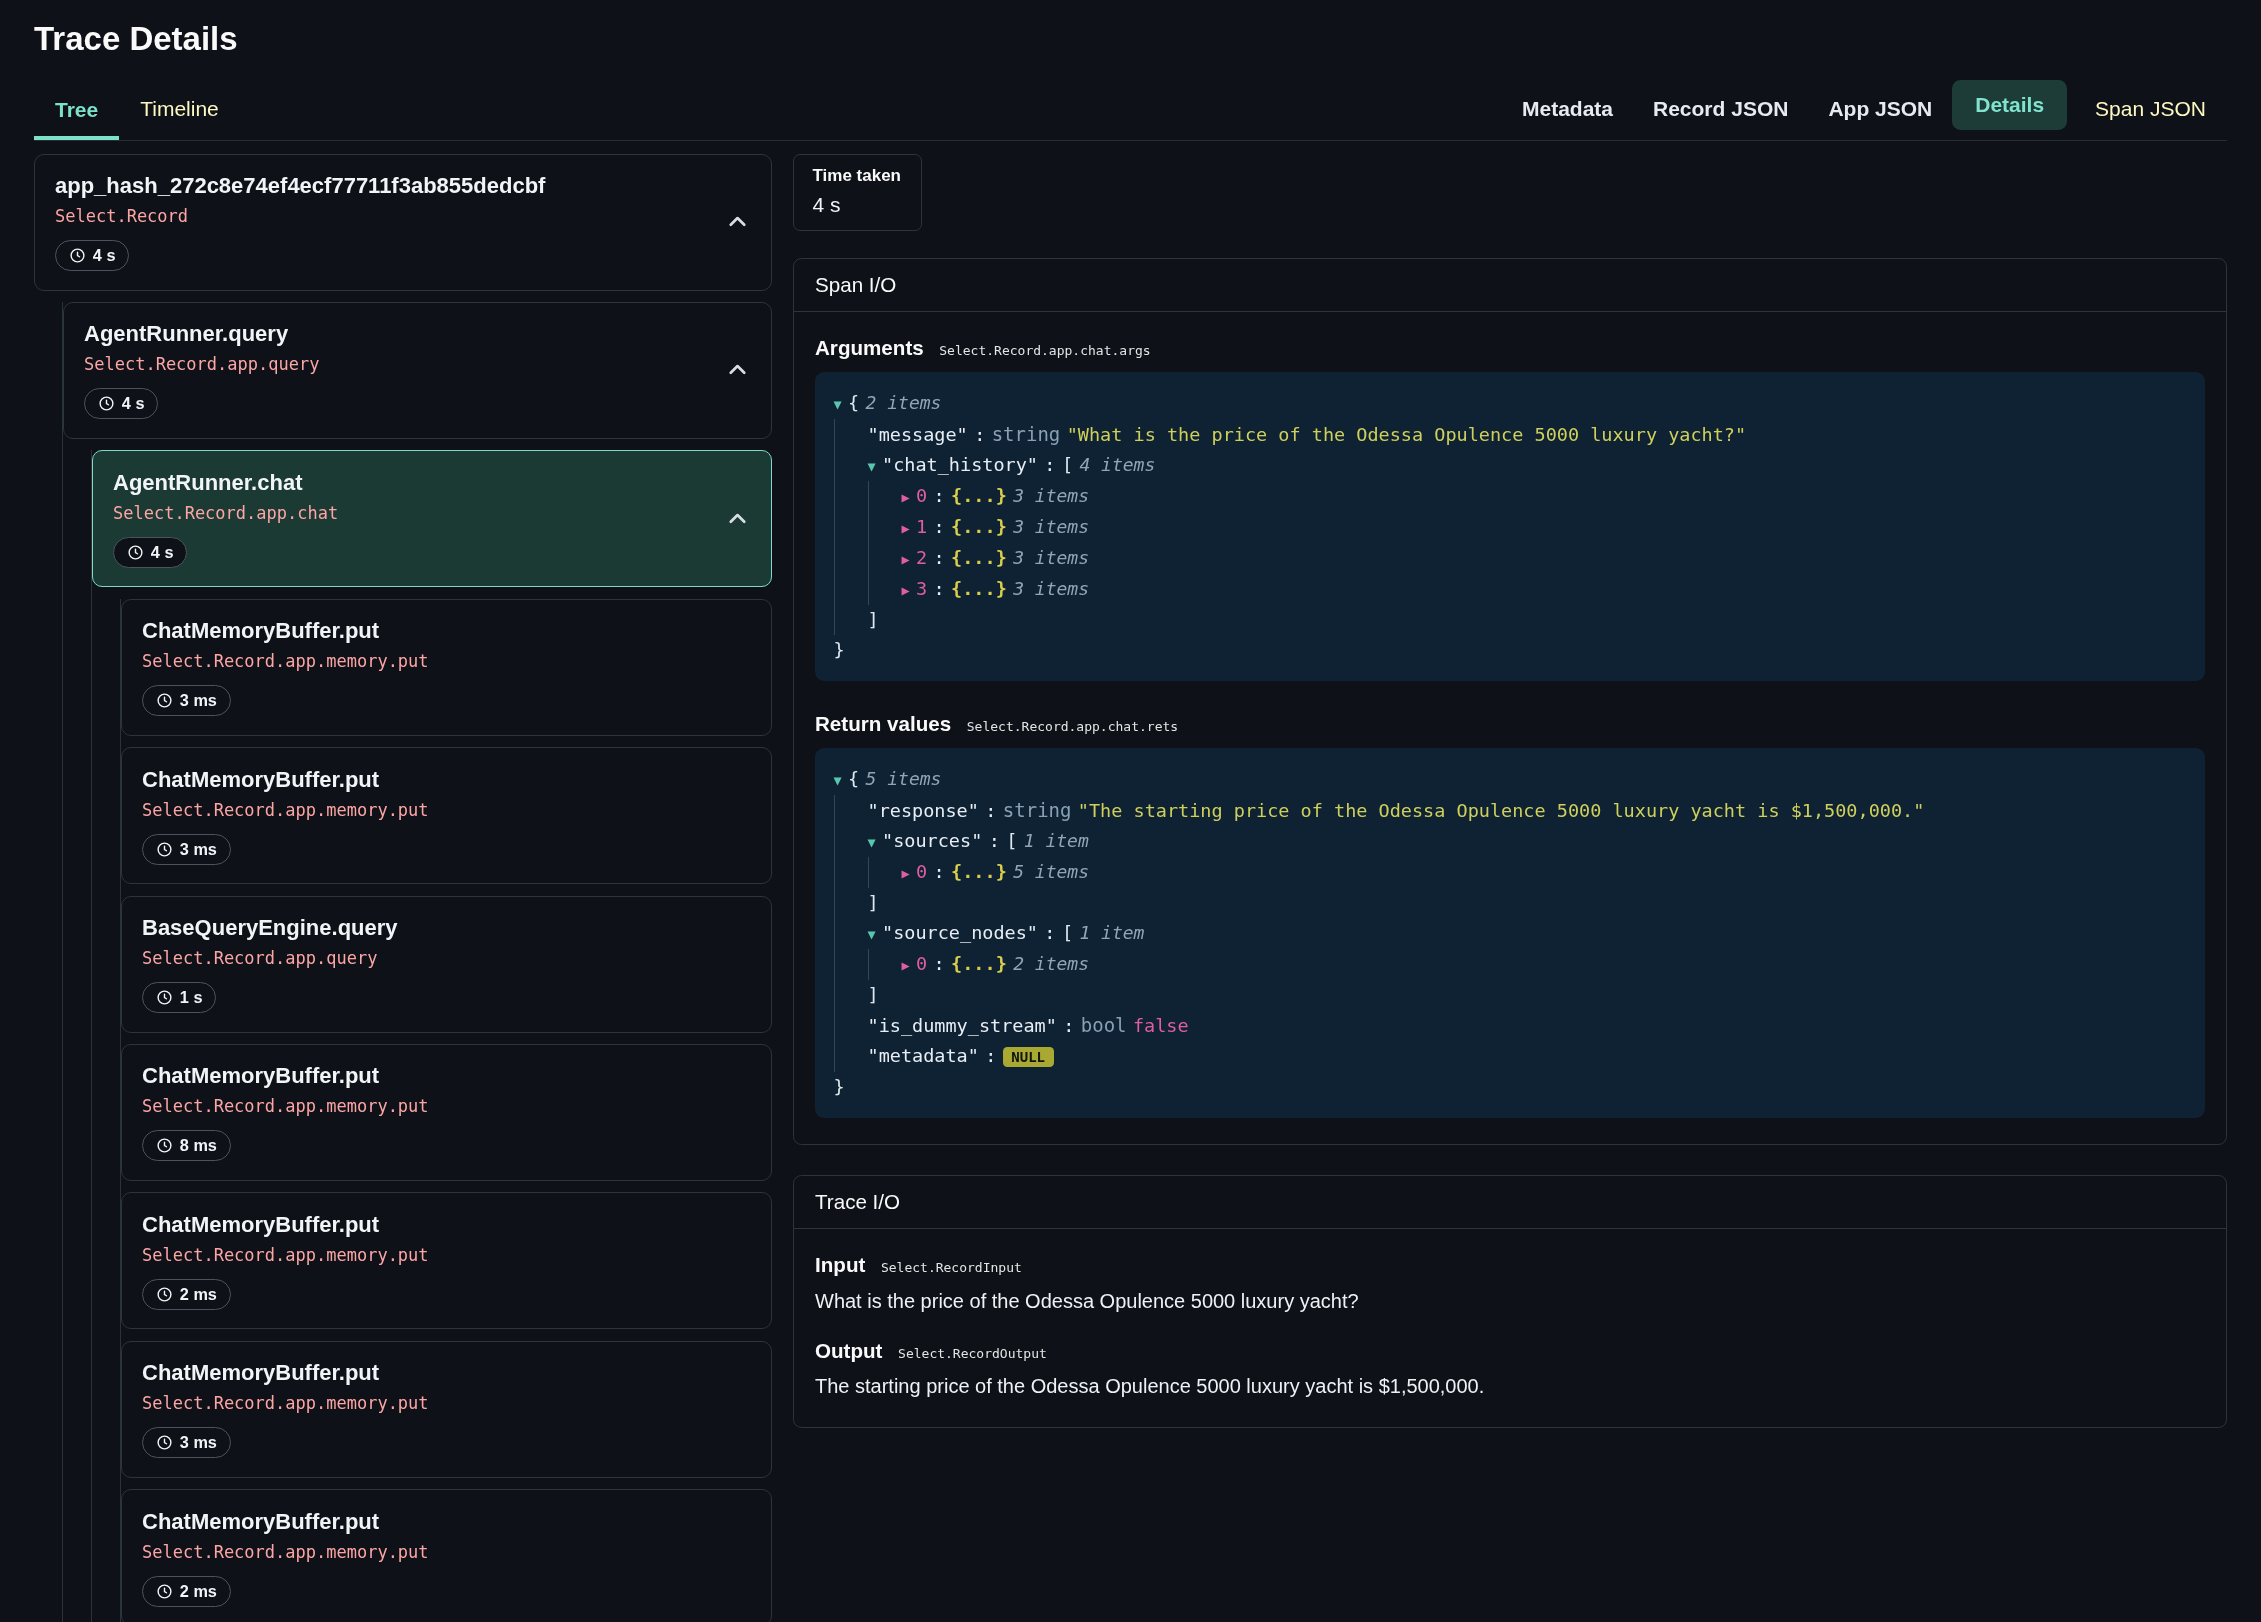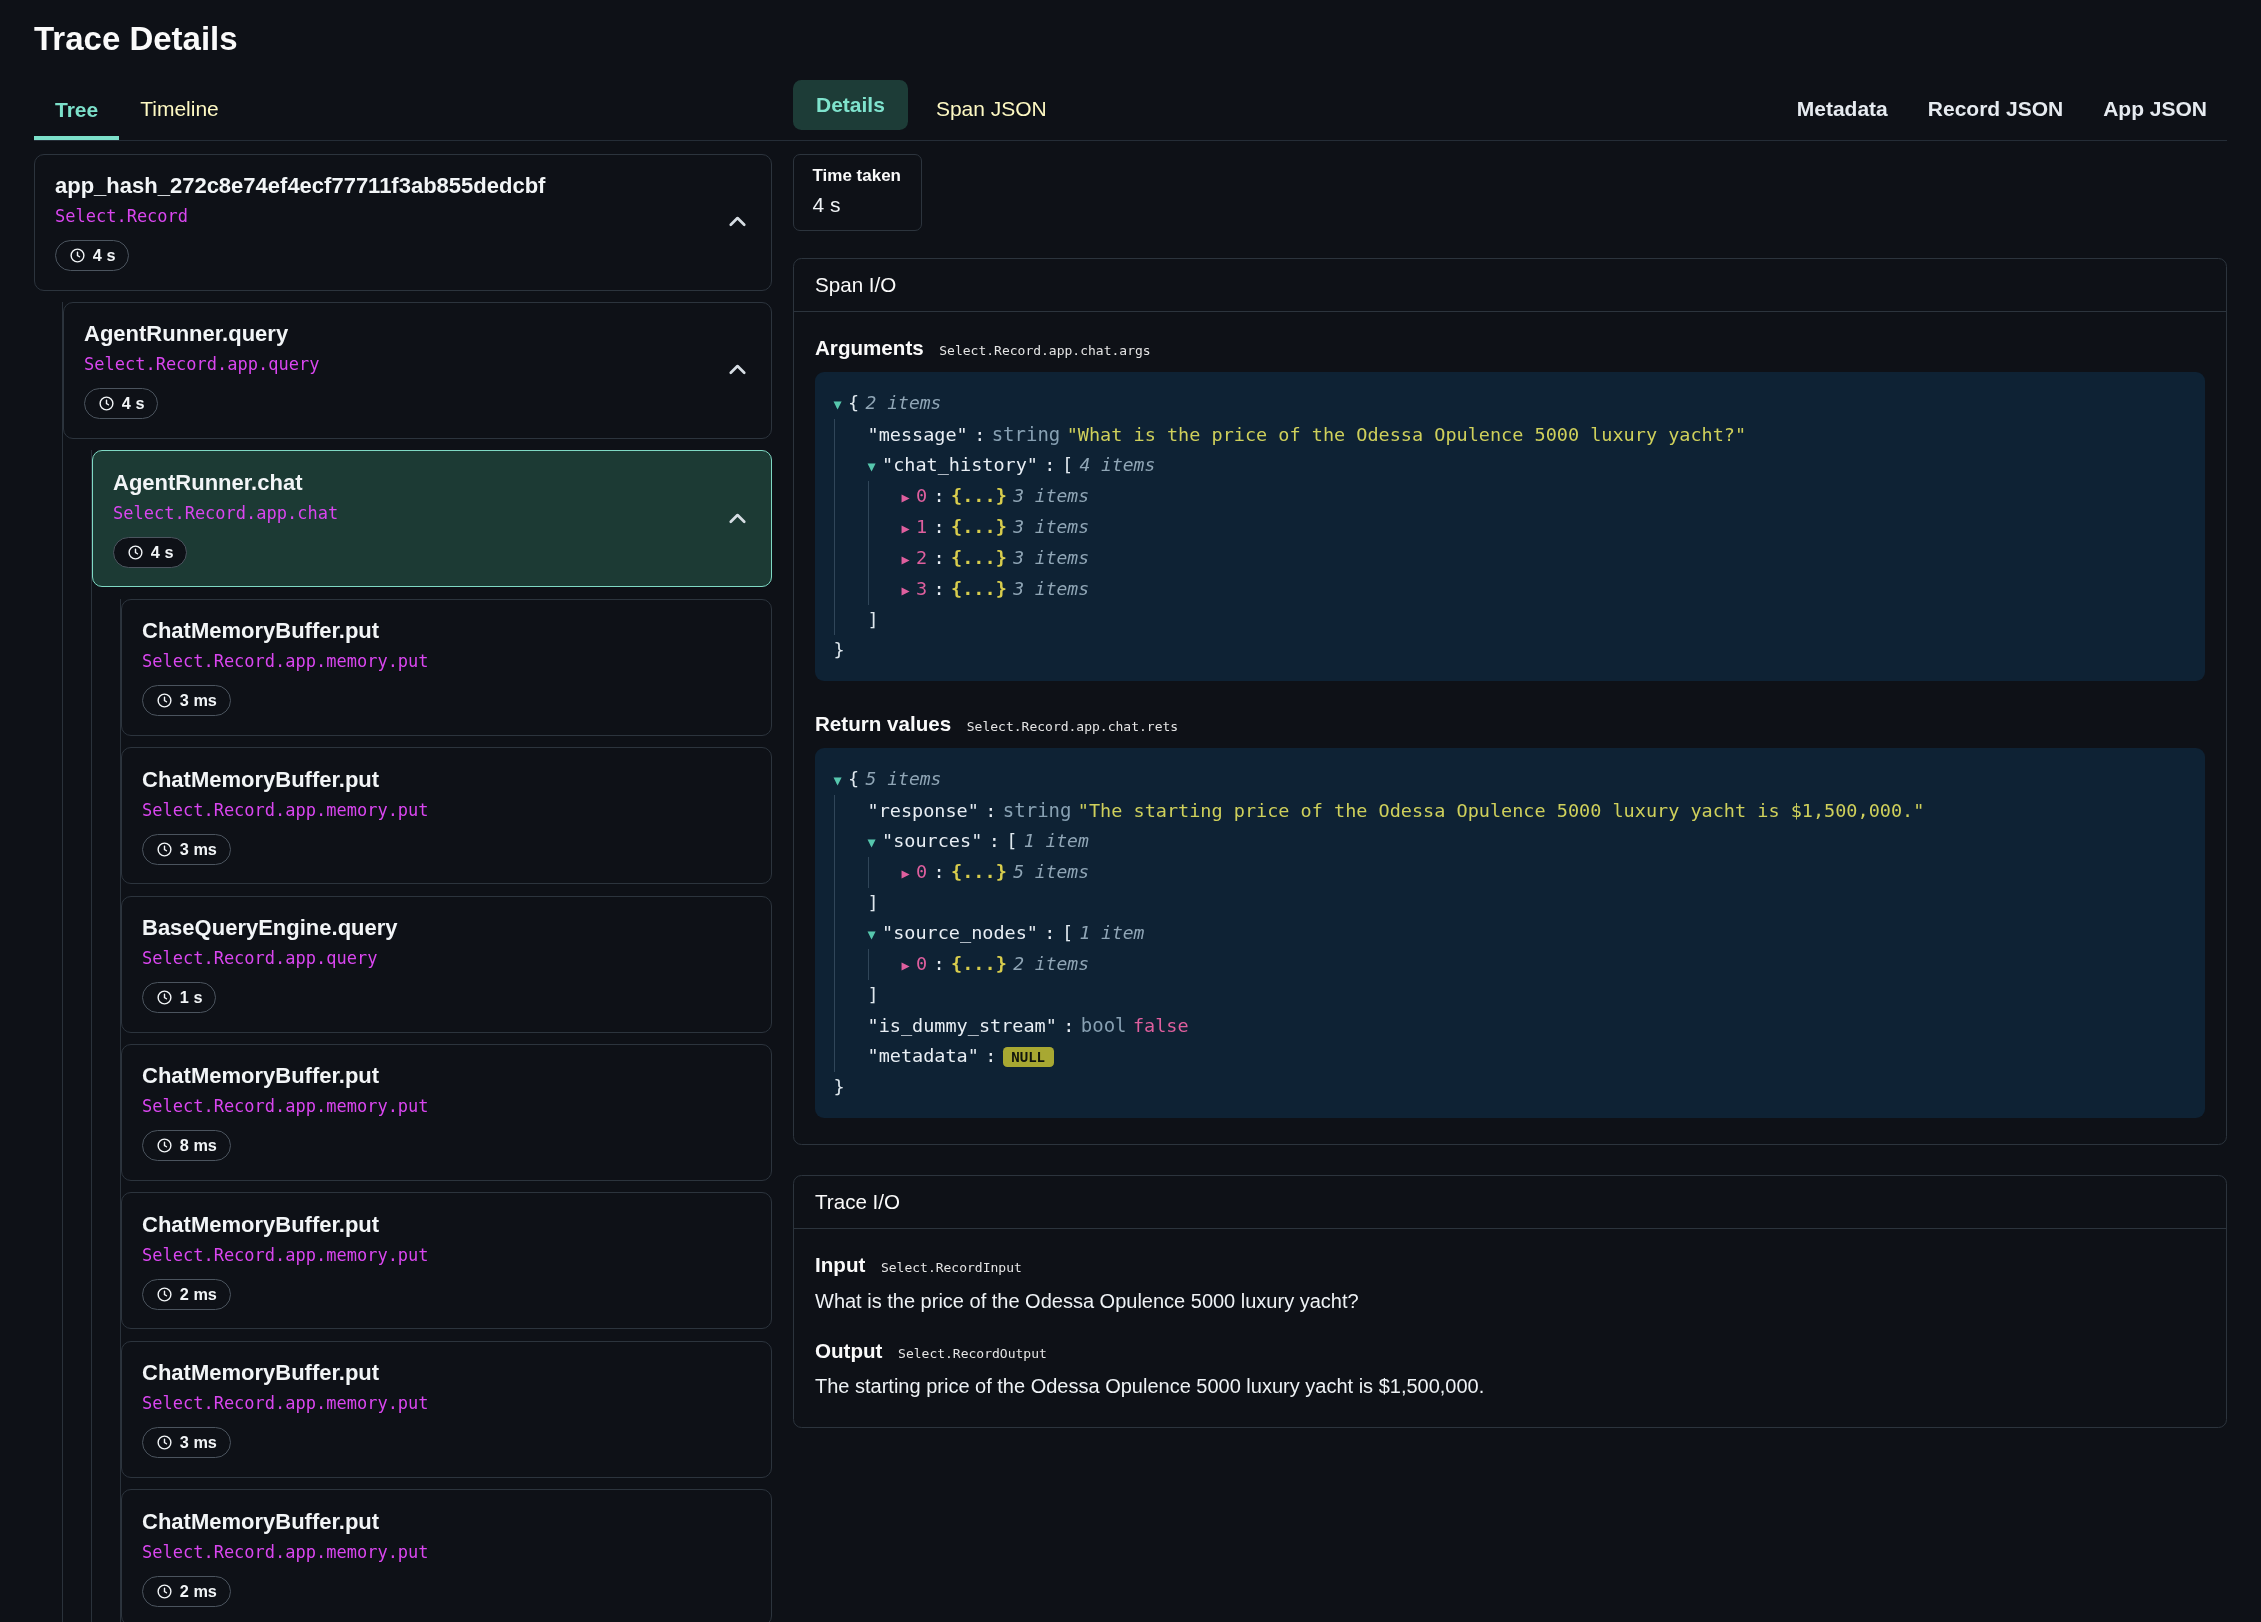--- a/index.html
+++ b/index.html
@@ -35,21 +35,21 @@
   .tree-col{flex:0 0 738px;}
   .details-col{flex:1;min-width:0;}
 
   
   .span-card{
     position:relative;border:1.4px solid #2c343d;border-radius:10px;
     padding:18.5px 20px 18.5px 20px;margin-bottom:11.4px;background:#0e1117;cursor:pointer;
   }
   .span-card.selected{background:#1c3a34;border-color:#7fd9c4;}
   .card-title{font-size:22px;font-weight:700;color:#f2f5f7;}
-  .card-path{margin-top:7px;font-family:"DejaVu Sans Mono",monospace;font-size:17px;color:#d946ef;}
+  .card-path{margin-top:7px;font-family:"DejaVu Sans Mono",monospace;font-size:17px;color:#fca5a5;}
   .badge-row{margin-top:14px;}
   .duration-badge{
     display:inline-flex;align-items:center;gap:7px;padding:5px 12.8px;
     border:1.4px solid #4b545e;border-radius:18.5px;background:#0e1117;
     font-size:16.3px;font-weight:700;color:#f2f5f7;
   }
   .duration-badge svg{width:17px;height:17px;display:block;}
   .chevron{
     position:absolute;right:20px;top:50%;transform:translateY(-50%);
     width:27px;height:27px;color:#d6dde3;
@@ -105,28 +105,28 @@
 
 <div class="page">
 
   <h1 class="page-title">Trace Details</h1>
 
   <div class="tabbar">
     <div class="tab-group left" id="tabs-left">
         <div class="tab active-underline">Tree</div>
         <div class="tab">Timeline</div>
       </div>
-    <div class="tab-group center" id="tabs-center">
-        <div class="tab active-pill">Details</div>
-        <div class="tab">Span JSON</div>
-      </div>
     <div class="tab-group right" id="tabs-right">
         <div class="tab right-tab">Metadata</div>
         <div class="tab right-tab">Record JSON</div>
         <div class="tab right-tab">App JSON</div>
+      </div>
+    <div class="tab-group center" id="tabs-center">
+        <div class="tab active-pill">Details</div>
+        <div class="tab">Span JSON</div>
       </div>
   </div>
 
   <div class="columns">
 
     <div class="tree-col" id="tree-root">
         <div class="span-card">
           <div class="card-title">app_hash_272c8e74ef4ecf77711f3ab855dedcbf</div>
           <div class="card-path mono">Select.Record</div>
           <div class="badge-row"><div class="duration-badge">

